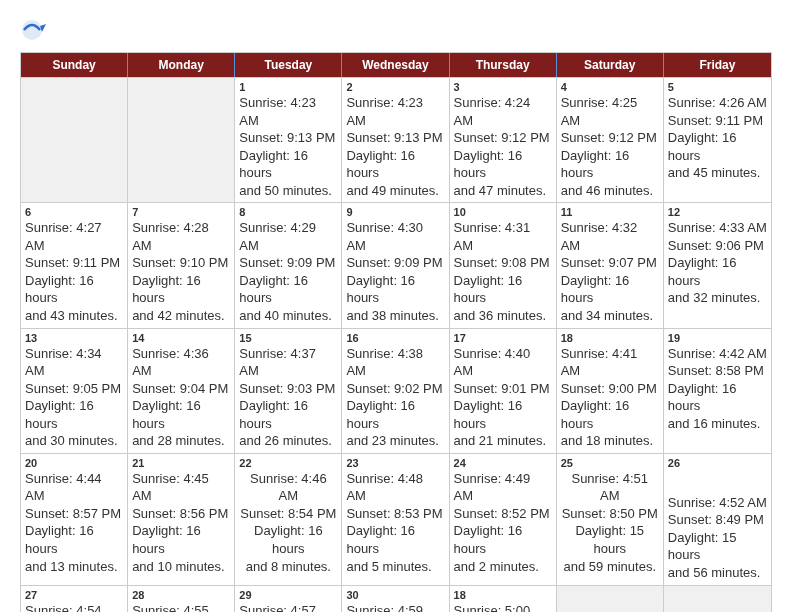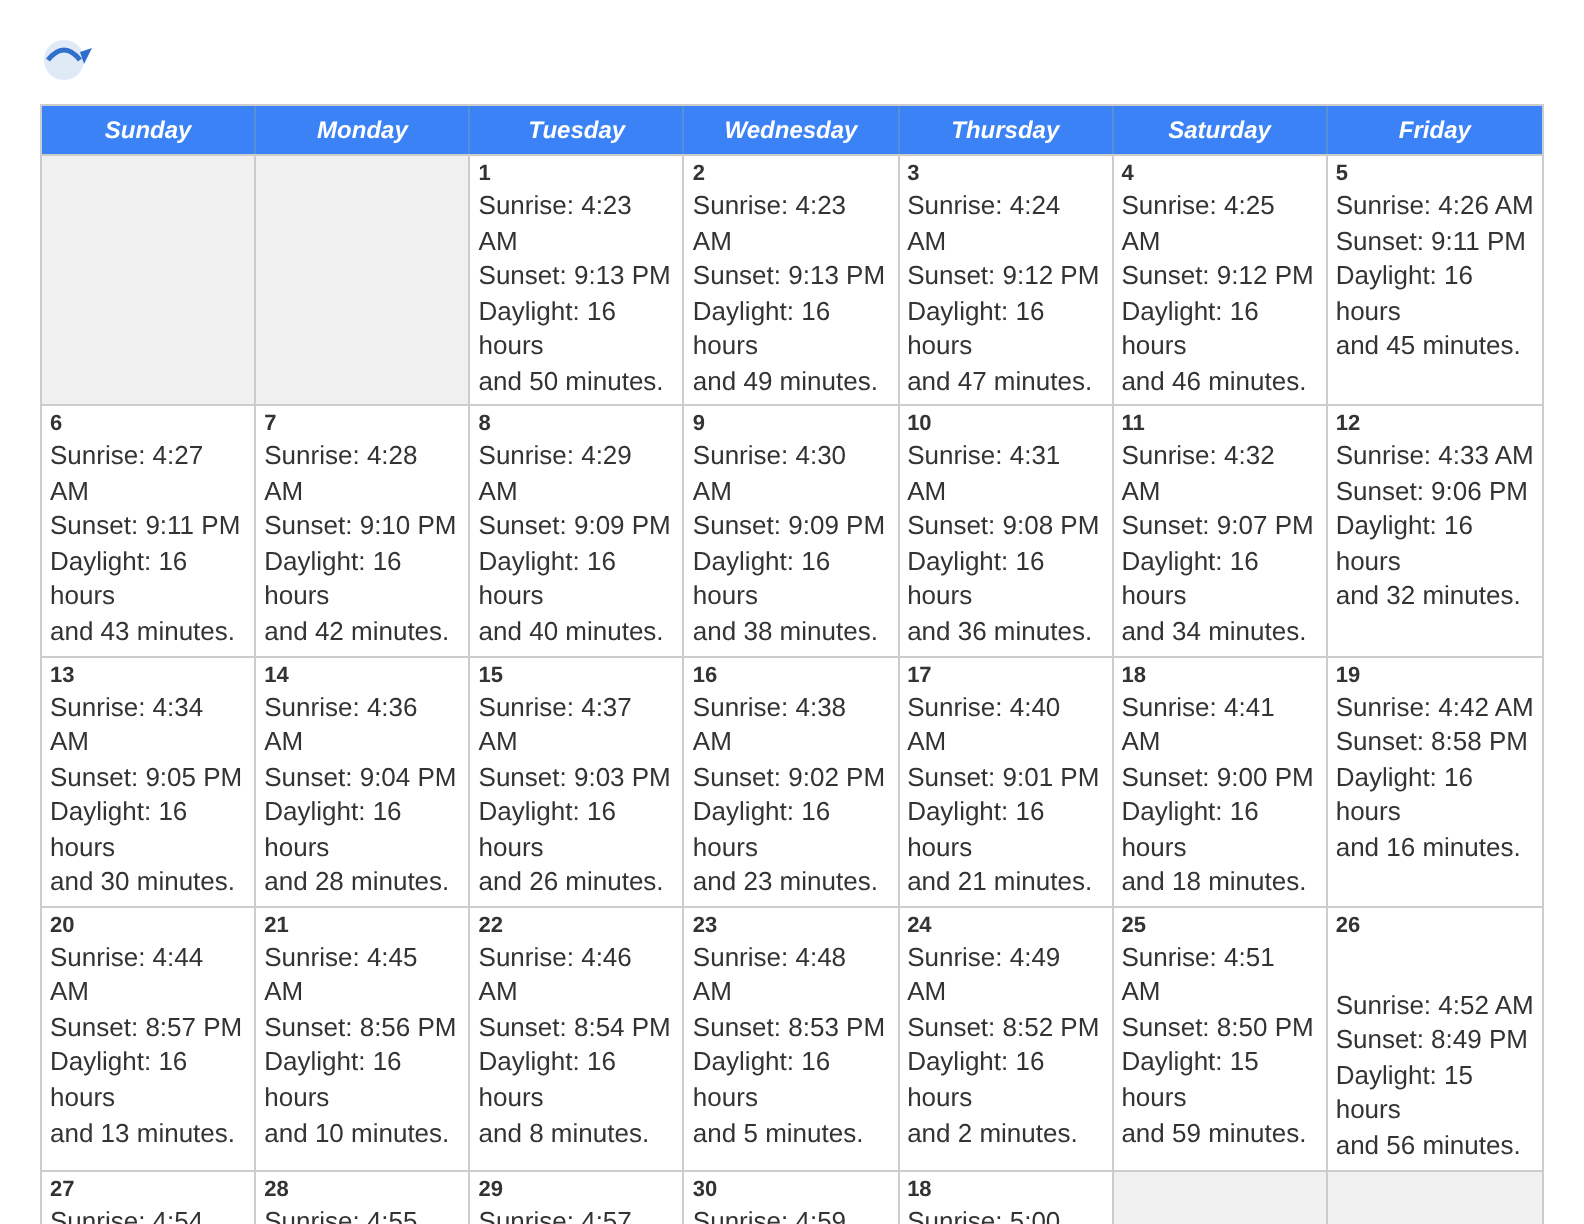--- a/index.html
+++ b/index.html
@@ -62,22 +62,21 @@
     }
     .calendar {
       flex: 1;
       display: flex;
       flex-direction: column;
       border: 1px solid #ccc;
     }
     .cal-header {
       display: grid;
       grid-template-columns: repeat(7, 1fr);
-      background: #3b82f6;
-      font-style: italic;
+      background: #7f1d1d;
     }
     .cal-header-cell {
       color: #fff;
       font-size: 12px;
       font-weight: bold;
       padding: 5px 4px;
       text-align: center;
       border-right: 1px solid #5590d8;
     }
     .cal-header-cell:last-child { border-right: none; }
@@ -300,42 +299,42 @@
           </div>
           <div class="cal-cell">
             <div class="day-num">21</div>
             <div class="cell-text" style="white-space: pre-line;">Sunrise: 4:45 AM
 Sunset: 8:56 PM
 Daylight: 16 hours
 and 10 minutes.</div>
           </div>
           <div class="cal-cell">
             <div class="day-num">22</div>
-            <div class="cell-text" style="white-space: pre-line;">Sunrise: 4:46 AM
+            <div class="cell-text" style="white-space: pre-line; text-align: center;">Sunrise: 4:46 AM
 Sunset: 8:54 PM
 Daylight: 16 hours
 and 8 minutes.</div>
           </div>
           <div class="cal-cell">
             <div class="day-num">23</div>
             <div class="cell-text" style="white-space: pre-line;">Sunrise: 4:48 AM
 Sunset: 8:53 PM
 Daylight: 16 hours
 and 5 minutes.</div>
           </div>
           <div class="cal-cell">
             <div class="day-num">24</div>
             <div class="cell-text" style="white-space: pre-line;">Sunrise: 4:49 AM
 Sunset: 8:52 PM
 Daylight: 16 hours
 and 2 minutes.</div>
           </div>
           <div class="cal-cell">
             <div class="day-num">25</div>
-            <div class="cell-text" style="white-space: pre-line;">Sunrise: 4:51 AM
+            <div class="cell-text" style="white-space: pre-line; text-align: center;">Sunrise: 4:51 AM
 Sunset: 8:50 PM
 Daylight: 15 hours
 and 59 minutes.</div>
           </div>
           <div class="cal-cell">
             <div class="day-num">26</div>
             <div class="cell-text" style="white-space: pre-line; margin-top: 24px;">Sunrise: 4:52 AM
 Sunset: 8:49 PM
 Daylight: 15 hours
 and 56 minutes.</div>

